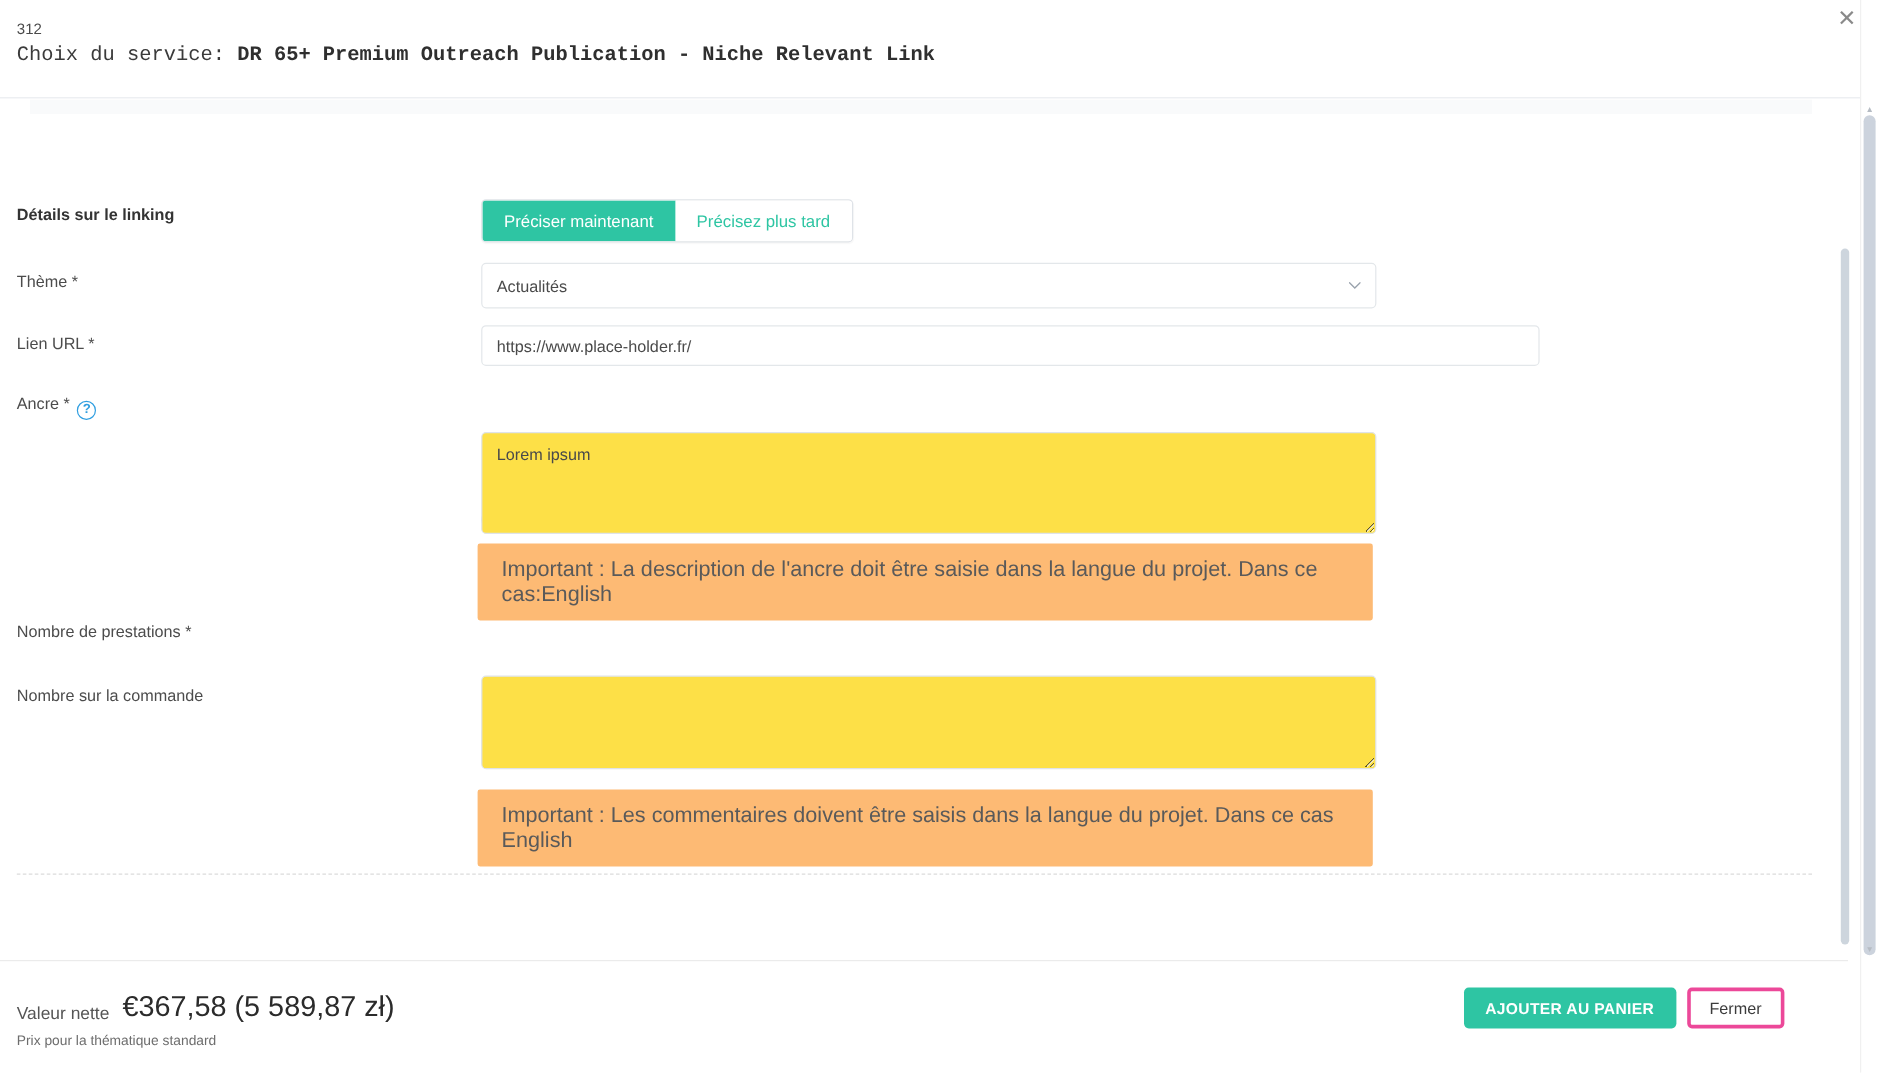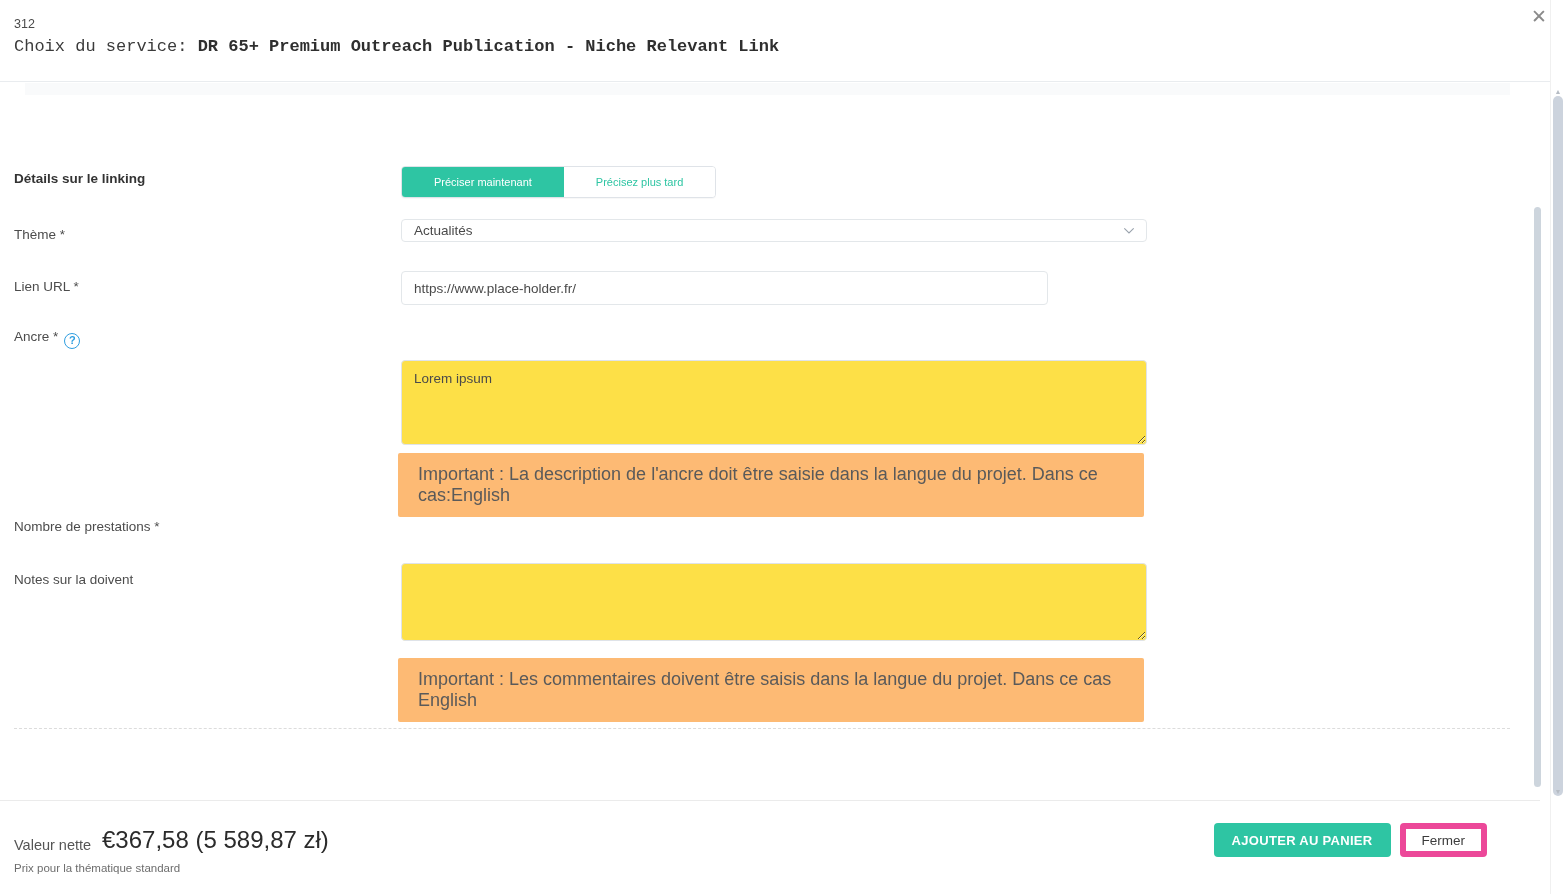--- a/index.html
+++ b/index.html
@@ -95,62 +95,62 @@
     position: absolute;
     left: 401px; top: 166px;
     display: flex;
     border: 1px solid #dfe3e8;
     border-radius: 4px;
     overflow: hidden;
     background: #fff;
     box-shadow: 0 1px 1px rgba(0,0,0,0.03);
   }
   .tab {
-    padding: 9px 32px;
-    font-size: 11px;
+    padding: 9px 18px;
+    font-size: 14px;
     cursor: pointer;
     white-space: nowrap;
     border: none;
     background: #fff;
     font-family: "Liberation Sans", sans-serif;
   }
   .tab.active {
     background: #2ec5a3;
     color: #ffffff;
   }
   .tab.inactive {
     color: #2ec5a3;
   }
 
   
   .control {
     position: absolute;
     left: 401px;
   }
   .select-box {
-    width: 746px; height: 23px;
+    width: 746px; height: 38px;
     border: 1px solid #e3e7ea;
     border-radius: 4px;
     background: #fff;
     display: flex;
     align-items: center;
     padding: 0 12px;
     font-size: 13.5px;
     color: #4a4a4a;
     cursor: pointer;
     position: relative;
   }
   .chev {
     position: absolute;
     right: 12px; top: 50%;
     margin-top: -3px;
     width: 10px; height: 6px;
   }
   .text-input {
-    width: 647px; height: 34px;
+    width: 882px; height: 34px;
     border: 1px solid #e3e7ea;
     border-radius: 4px;
     background: #fff;
     padding: 0 12px;
     font-size: 13.5px;
     color: #4a4a4a;
     font-family: "Liberation Sans", sans-serif;
     outline: none;
   }
   .radio-row {
@@ -288,21 +288,21 @@
     height: 34px;
     font-size: 13px;
     letter-spacing: 0.3px;
     cursor: pointer;
     font-family: "Liberation Sans", sans-serif;
     font-weight: bold;
   }
   .btn-close {
     background: #fff;
     color: #3c3c3c;
-    border: 6px solid #ec4899;
+    border: 3px solid #ec4899;
     border-radius: 4px;
     padding: 0 16px;
     height: 34px;
     margin-left: 9px;
     font-size: 13.5px;
     cursor: pointer;
     font-family: "Liberation Sans", sans-serif;
   }
 
   
@@ -394,21 +394,21 @@
 
     <div class="hint" style="top:358px;">Important : La description de l'ancre doit être saisie dans la langue du projet. Dans ce cas:English</div>
 
     <div class="row-label" style="top:424px;">Nombre de prestations *</div>
     <div class="stepper">
       <button class="stepper-btn">-</button>
       <input class="stepper-val" type="text" value="1" style="">
       <button class="stepper-btn">+</button>
     </div>
 
-    <div class="row-label" style="top:477px;">Notes sur la doivent</div>
+    <div class="row-label" style="top:477px;">Nombre sur la commande</div>
     <textarea class="ta" style="top: 468px; height: 78px;" placeholder=""></textarea>
 
     <div class="hint" style="top:563px;">Important : Les commentaires doivent être saisis dans la langue du projet. Dans ce cas English</div>
 
     <div class="dashed-div" style="top:633px;"></div>
   </div>
 
   <div class="sb-inner"></div>
 
   <div class="modal-footer">

